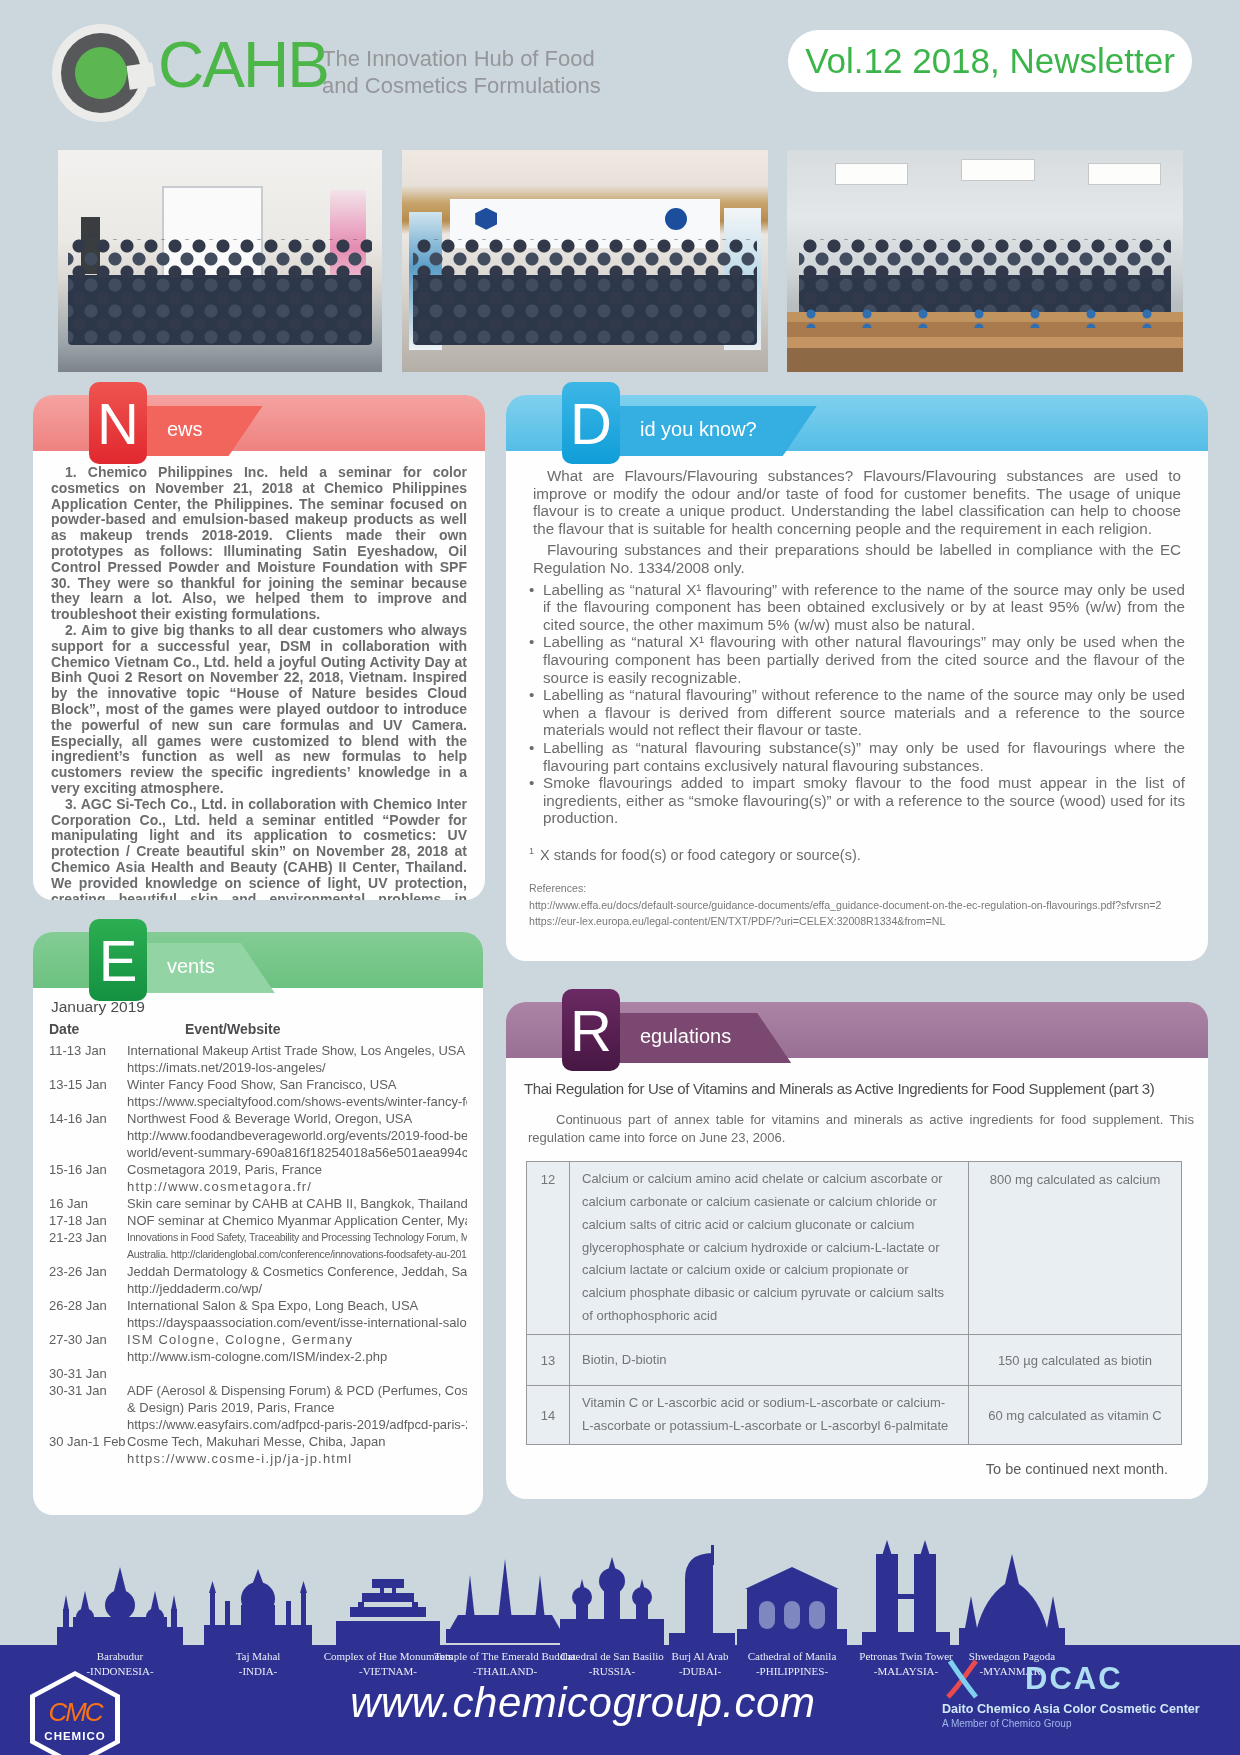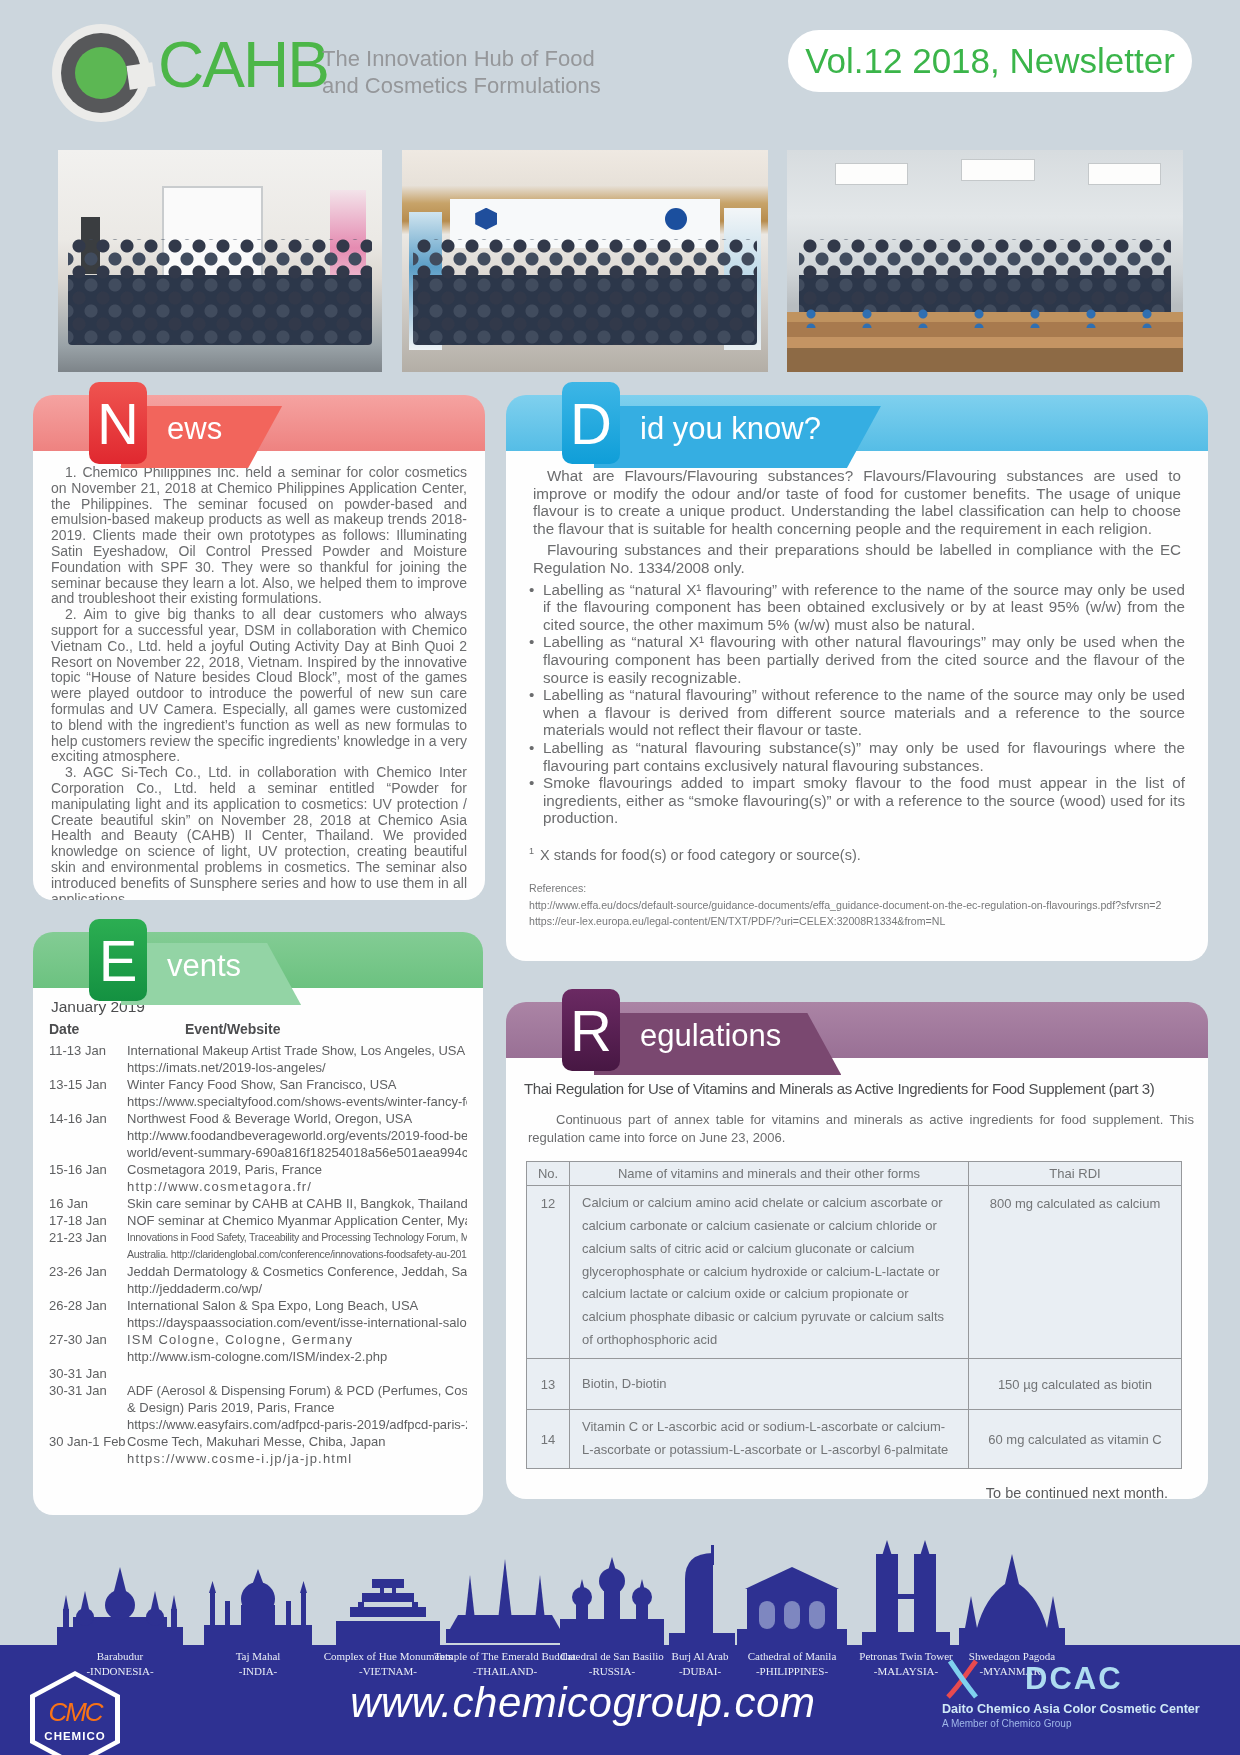--- a/index.html
+++ b/index.html
@@ -42,22 +42,22 @@
     background:linear-gradient(180deg,#c0935f 0 16%,#a87a4e 16% 42%,#c49463 42% 60%,#8d6a45 60% 100%); }
   #photo3 .bottles { position:absolute; left:4%; right:4%; bottom:20%; height:9%;
     background:radial-gradient(circle at 8px 6px, #2f6fb2 4px, rgba(0,0,0,0) 5px); background-size:56px 14px; }
 
   
   .card { position:absolute; border-radius:20px; }
   .card-head { position:relative; height:56px; border-radius:20px 20px 0 0; }
   .card-body { position:absolute; top:56px; bottom:0; left:0; right:0; background:#fefefe; border-radius:0 0 20px 20px; overflow:hidden; }
   .badge { position:absolute; left:56px; top:-13px; width:58px; height:82px; border-radius:10px;
            display:flex; align-items:center; justify-content:center; font-size:58px; color:#fff; z-index:3; }
-  .ribbon { position:absolute; left:88px; top:11px; height:46px; line-height:46px; color:#fff; font-size:31px;
-            padding:0 60px 16px 46px; z-index:2; white-space:nowrap; }
+  .ribbon { position:absolute; left:88px; top:11px; height:46px; line-height:46px; color:#fff; font-size:20px;
+            padding:0 60px 4px 46px; z-index:2; white-space:nowrap; }
 
   #news-card   { left:33px;  top:395px; width:452px; height:505px; }
   #news-card .card-head { background:linear-gradient(180deg,#f5a3a1,#ee8280); }
   #news-card .badge { background:linear-gradient(180deg,#ef5450,#e0282f); }
   #news-card .ribbon { background:#f2655c; clip-path:polygon(0 0,100% 0,calc(100% - 34px) 100%,0 100%); }
 
   #dyk-card    { left:506px; top:395px; width:702px; height:566px; }
   #dyk-card .card-head { background:linear-gradient(180deg,#7fd0ee,#55bde6); }
   #dyk-card .badge { background:linear-gradient(180deg,#3db6e6,#0f9ed8); }
   #dyk-card .ribbon { background:#35aee2; clip-path:polygon(0 0,100% 0,calc(100% - 34px) 100%,0 100%); }
@@ -67,21 +67,21 @@
   #events-card .badge { background:linear-gradient(180deg,#2cae52,#149141); }
   #events-card .ribbon { background:#93d4a5; clip-path:polygon(0 0,calc(100% - 34px) 0,100% 100%,0 100%); }
 
   #reg-card    { left:506px; top:1002px; width:702px; height:497px; }
   #reg-card .card-head { background:linear-gradient(180deg,#ab84a5,#997095); }
   #reg-card .badge { background:linear-gradient(180deg,#6b2a63,#471743); }
   #reg-card .ribbon { background:#7a4870; clip-path:polygon(0 0,calc(100% - 34px) 0,100% 100%,0 100%); }
 
   
   #news-card .card-body { padding:14px 18px; color:#6b6c6e; font-size:14px; line-height:15.8px; text-align:justify; }
-  #news-card p { margin:0; text-indent:14px; }
+  #news-card p { margin:0; text-indent:14px;font-weight:bold; }
 
   
   #dyk-card .card-body { padding:12px 23px; color:#6b6c6e; font-size:15.2px; line-height:17.6px; }
   .dyk-heading { text-align:center; color:#4c4d4f; font-size:16.2px; margin:2px 0 4px 0; }
   #dyk-card p { margin:4px; text-align:justify; text-indent:14px; }
   .bullets { margin-top:2px; }
   .bullet { position:relative; padding-left:14px; text-align:justify; }
   .bullet::before { content:"\2022"; position:absolute; left:0; top:0; }
   .footnote { margin-top:16px; font-size:14.5px; }
   .footnote sup { font-size:9px; margin-right:6px; }
@@ -318,25 +318,20 @@
   <div class="card" id="reg-card">
     <div class="card-head">
       <div class="badge">R</div>
       <div class="ribbon">egulations</div>
     </div>
     <div class="card-body">
       <div class="reg-heading">Thai Regulation for Use of Vitamins and Minerals as Active Ingredients for Food Supplement (part 3)</div>
       <p class="reg-intro">Continuous part of annex table for vitamins and minerals as active ingredients for food supplement. This regulation came into force on June 23, 2006.</p>
       <table class="reg-table">
         <tbody>
-            <tr>
-          <th>No.</th>
-          <th>Name of vitamins and minerals and their other forms</th>
-          <th>Thai RDI</th>
-        </tr>
         <tr>
           <td class="no vtop">12</td>
           <td class="name">Calcium or calcium amino acid chelate or calcium ascorbate or calcium carbonate or calcium casienate or calcium chloride or calcium salts of citric acid or calcium gluconate or calcium glycerophosphate or calcium hydroxide or calcium-L-lactate or calcium lactate or calcium oxide or calcium propionate or calcium phosphate dibasic or calcium pyruvate or calcium salts of orthophosphoric acid</td>
           <td class="rdi vtop">800 mg calculated as calcium</td>
         </tr>
         <tr>
           <td class="no">13</td>
           <td class="name" style="padding:14px 12px">Biotin, D-biotin</td>
           <td class="rdi">150 µg calculated as biotin</td>
         </tr>

